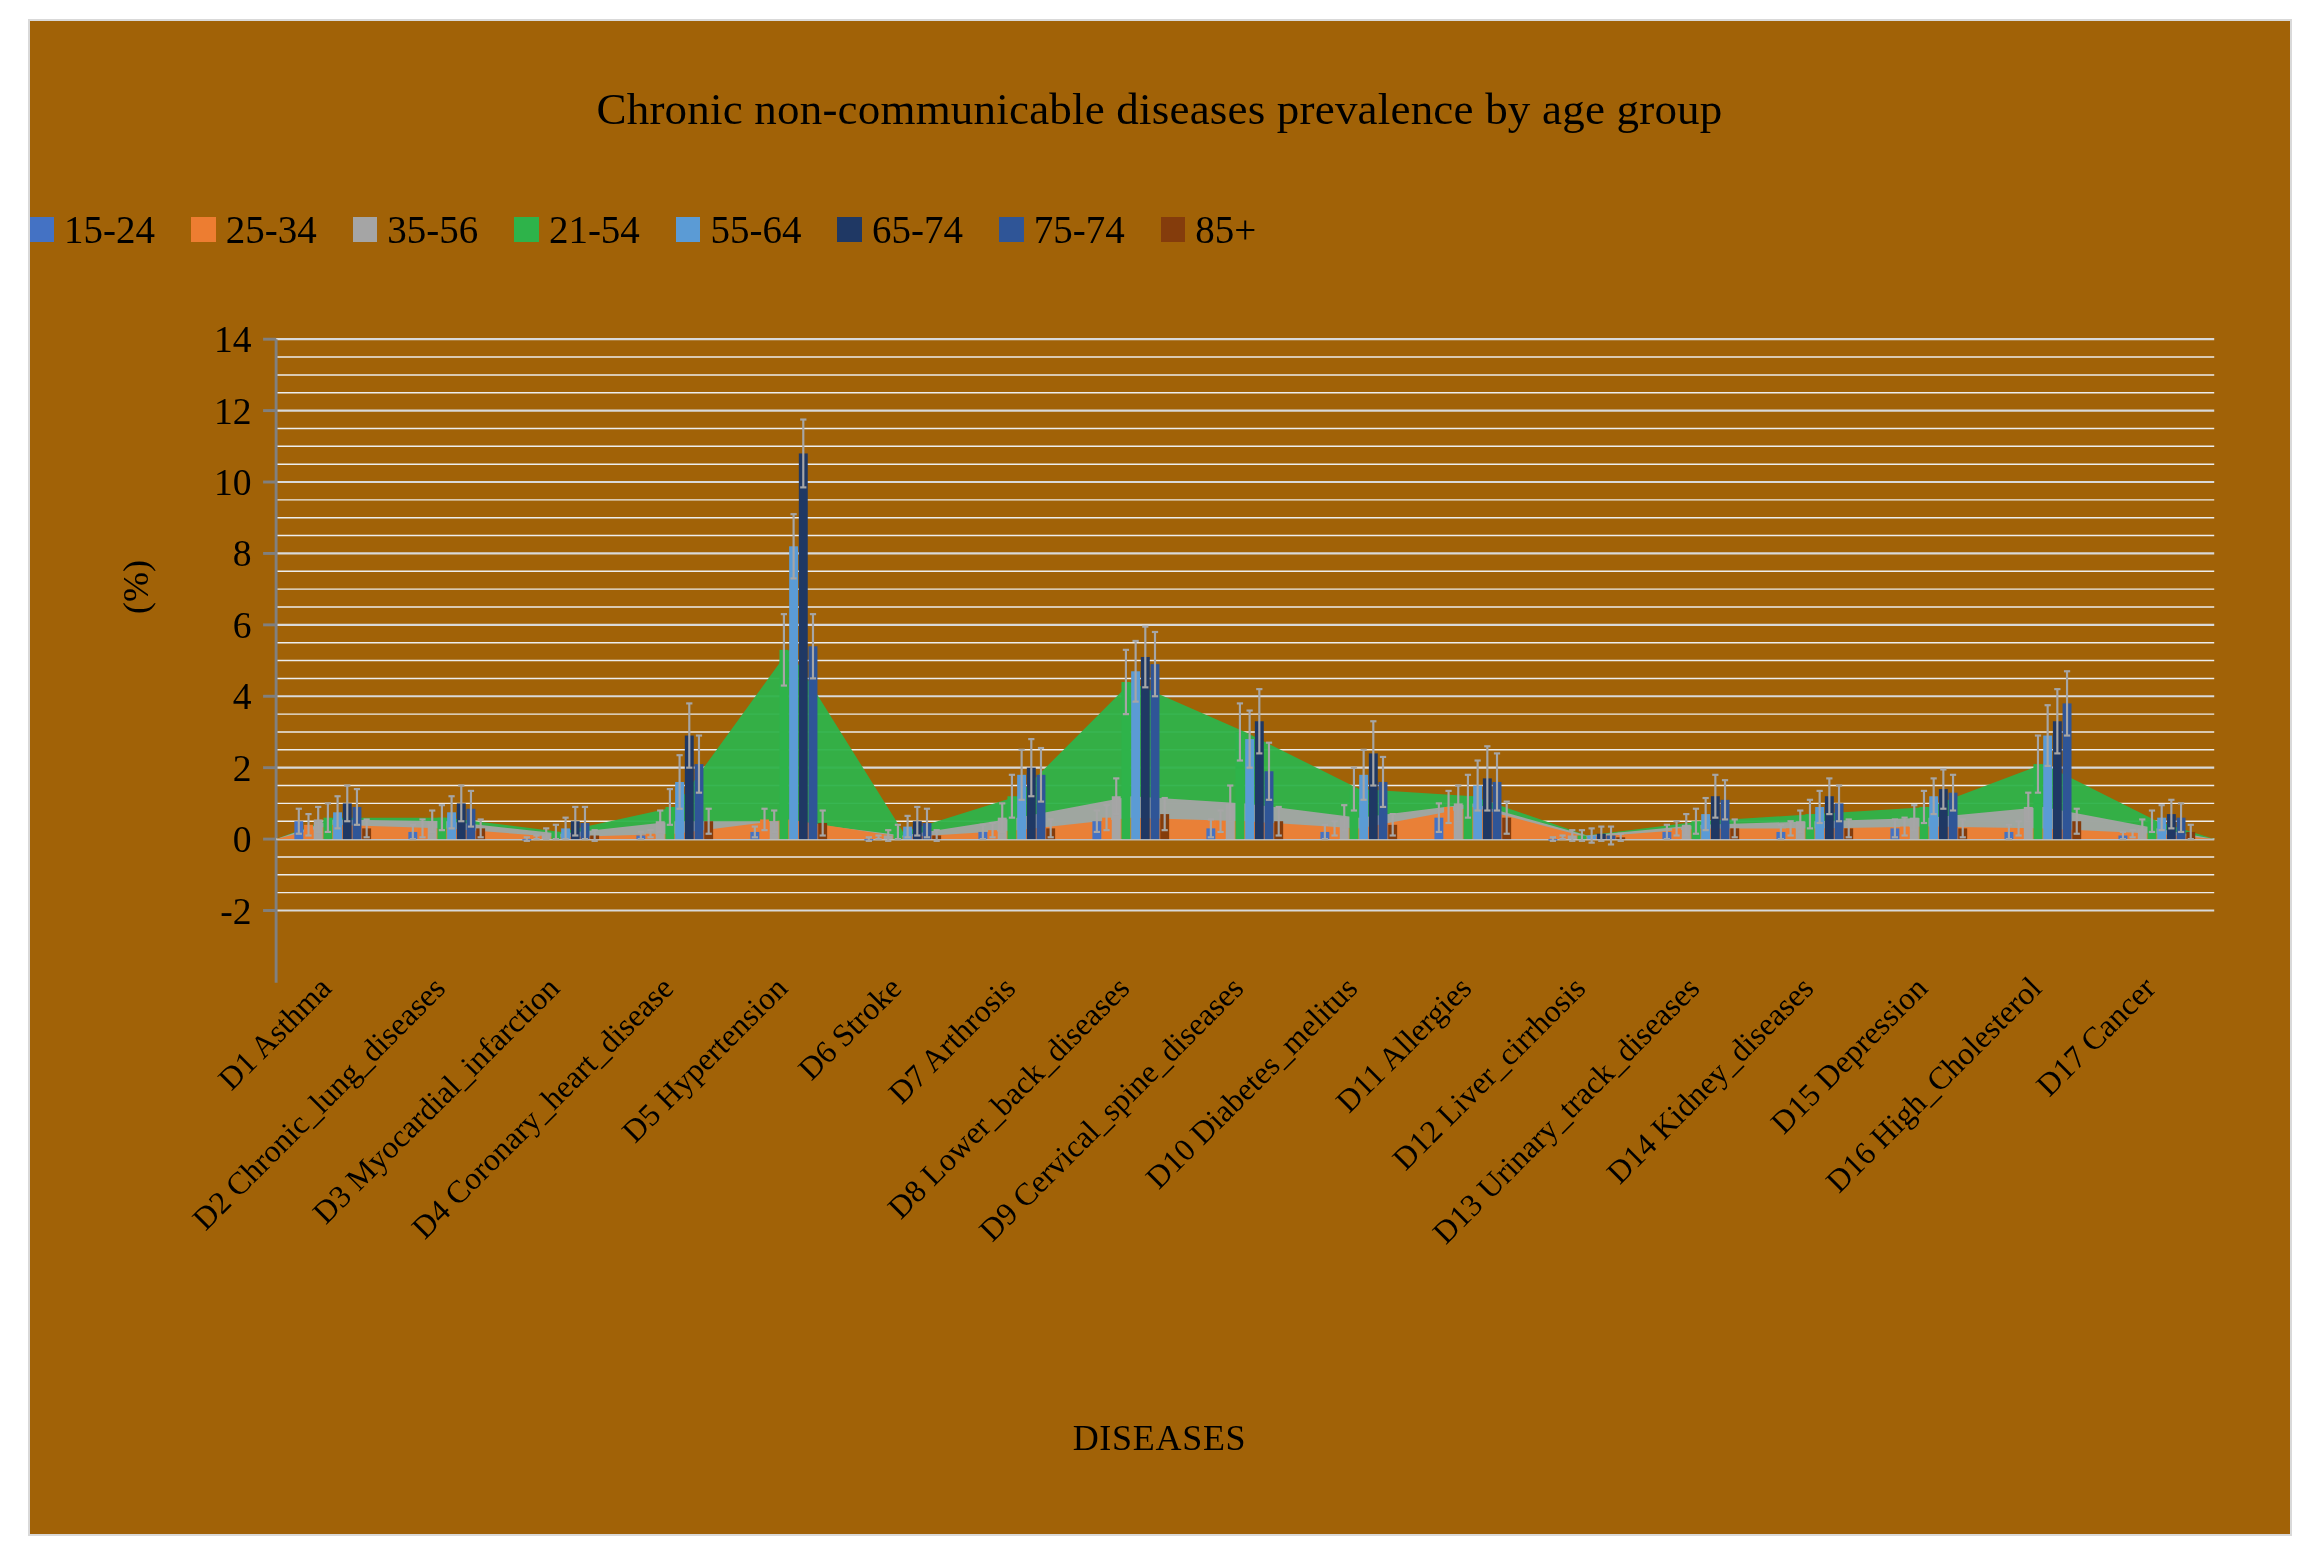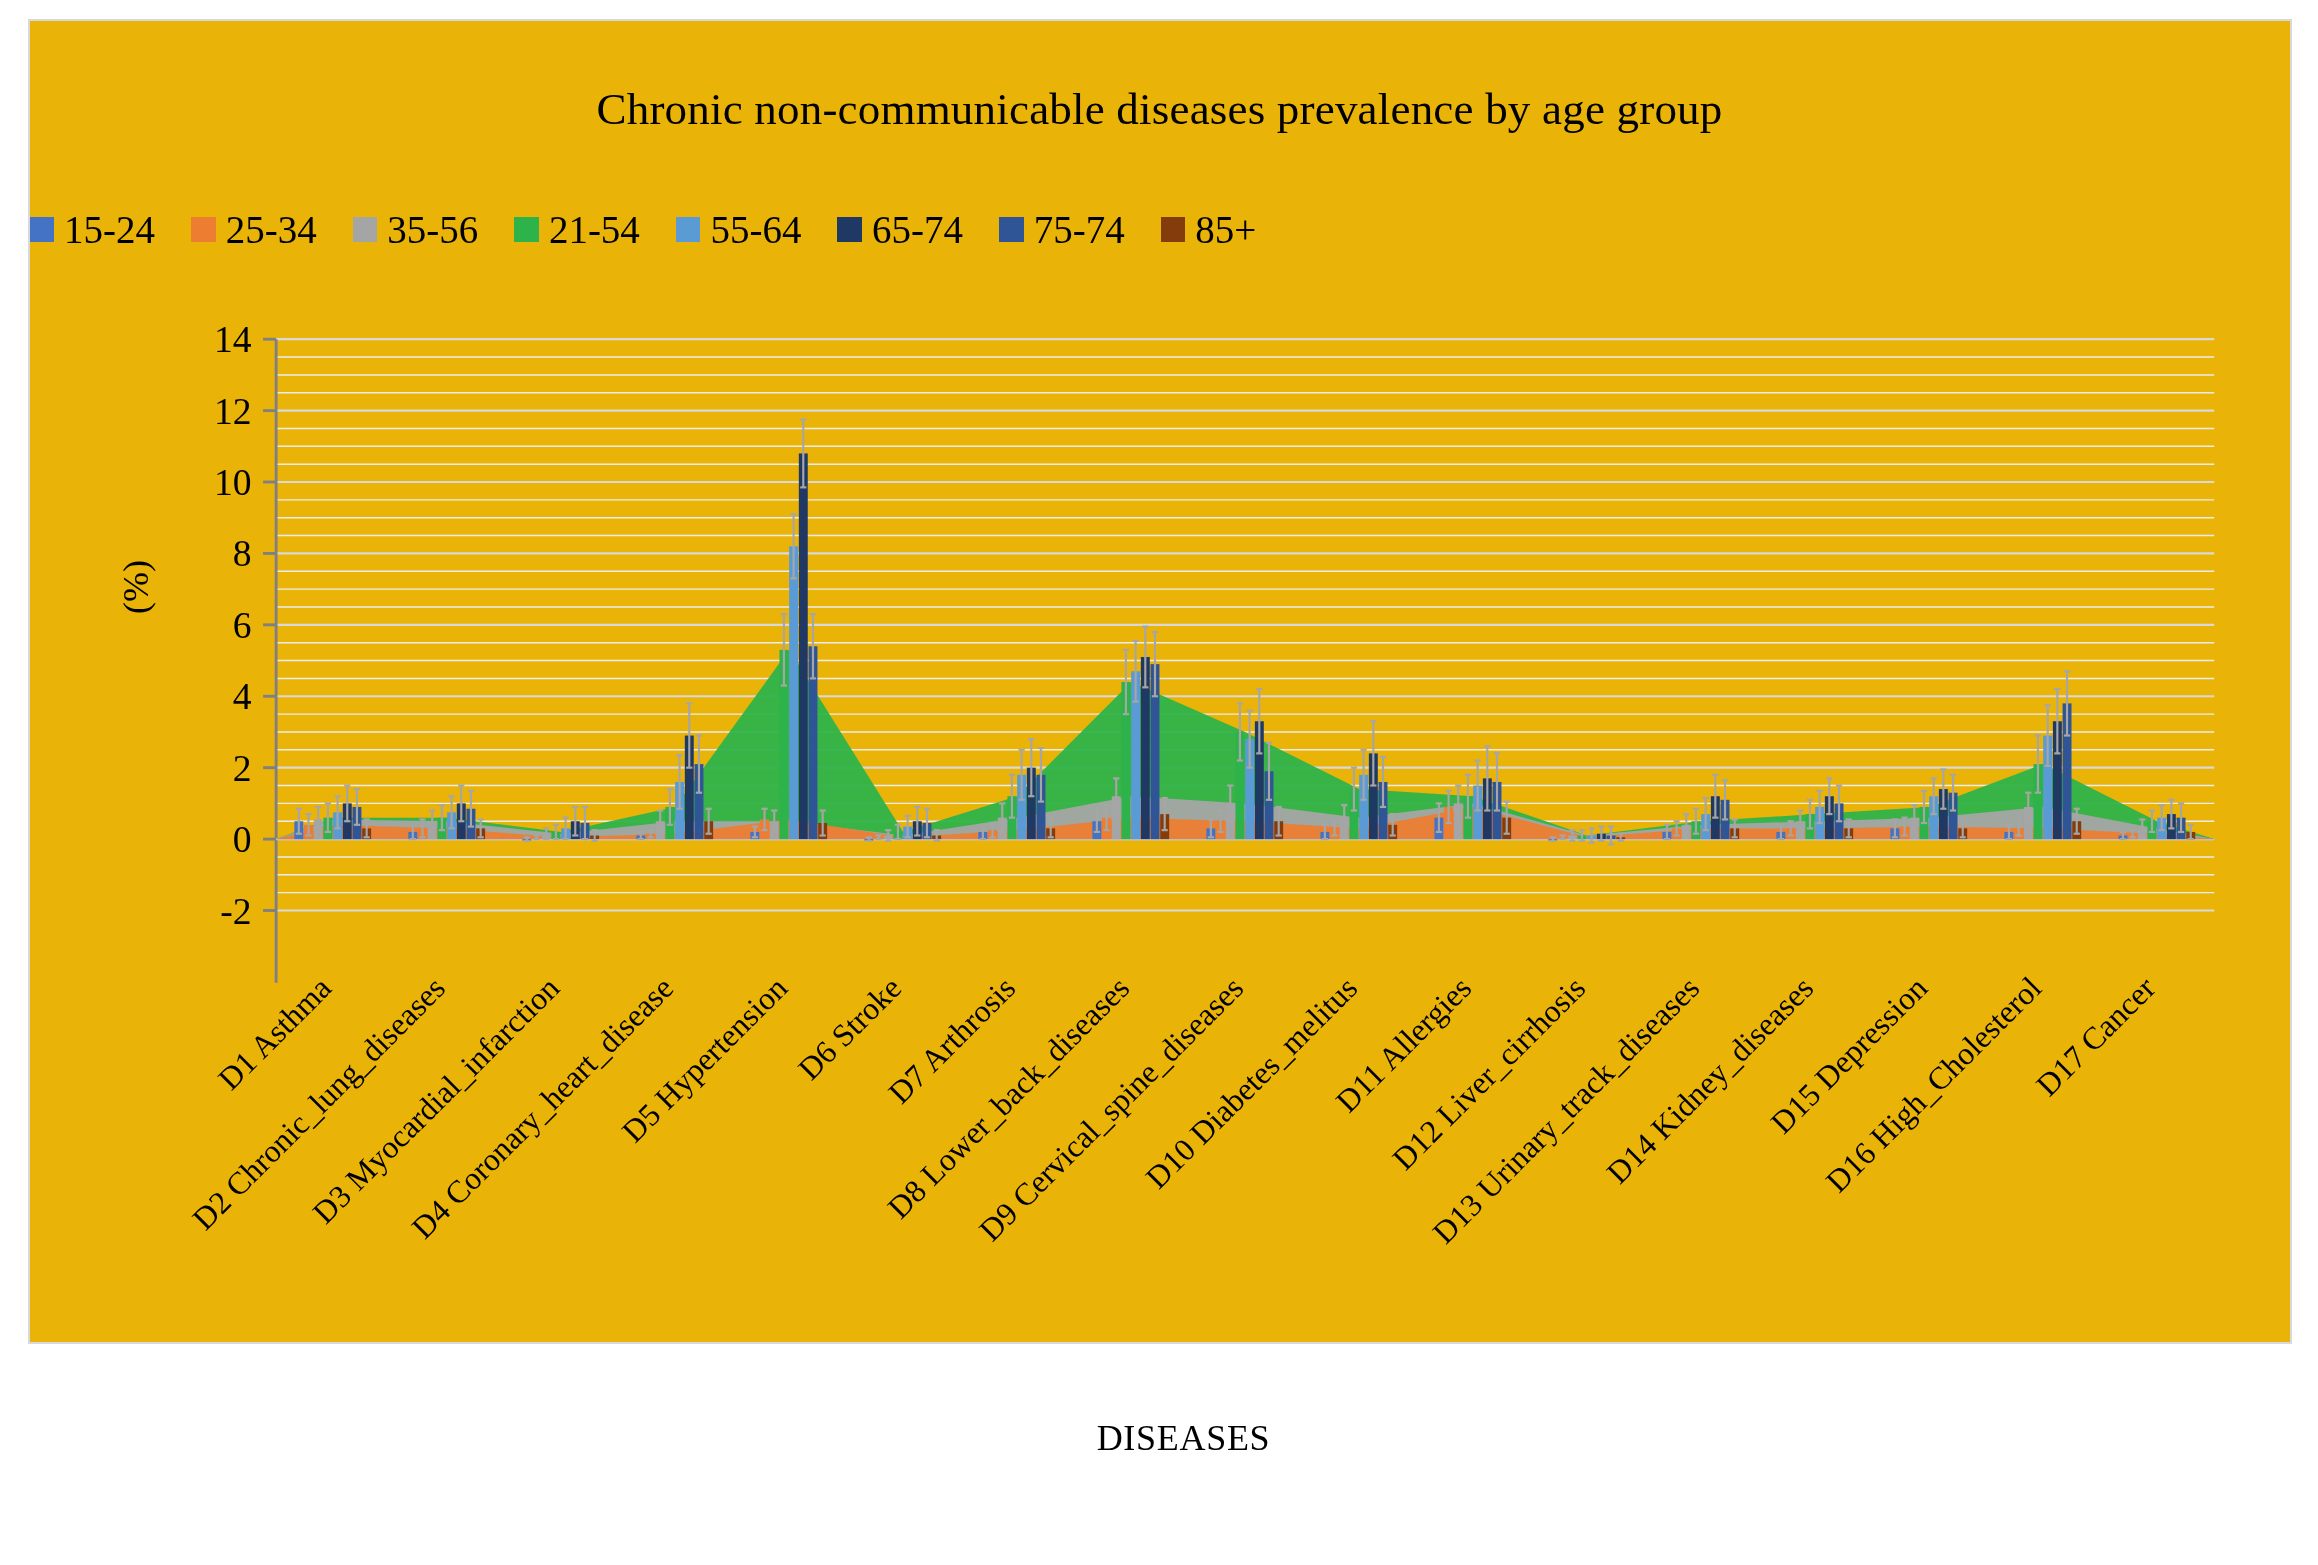--- a/index.html
+++ b/index.html
@@ -12,23 +12,23 @@
     height: 1565px;
     font-family: "Liberation Serif", serif;
     color: #000000;
     overflow: hidden;
   }
   .figure-frame {
     position: absolute;
     left: 27.5px;
     top: 19px;
     width: 2264px;
-    height: 1325px;
+    height: 1517px;
     border: 2.2px solid #d9d9d9;
-    background: #eab308;
+    background: #a16207;
     box-sizing: border-box;
   }
   .chart-title {
     position: absolute;
     left: 0;
     top: 62px;
     width: 100%;
     text-align: center;
     font-size: 45px;
     font-family: "Liberation Serif", serif;
@@ -78,21 +78,20 @@
   }
   .x-axis-title {
     position: absolute;
     left: 0;
     top: 1396px;
     width: 100%;
     text-align: center;
     font-size: 36px;
     font-family: "Liberation Serif", serif;
     letter-spacing: 0.7px;
-    padding-left: 24px;
   }
   svg.chart-svg {
     position: absolute;
     left: 0;
     top: 0;
   }
   .tick-text {
     font-family: "Liberation Serif", serif;
     font-size: 52px;
     fill: #000000;

